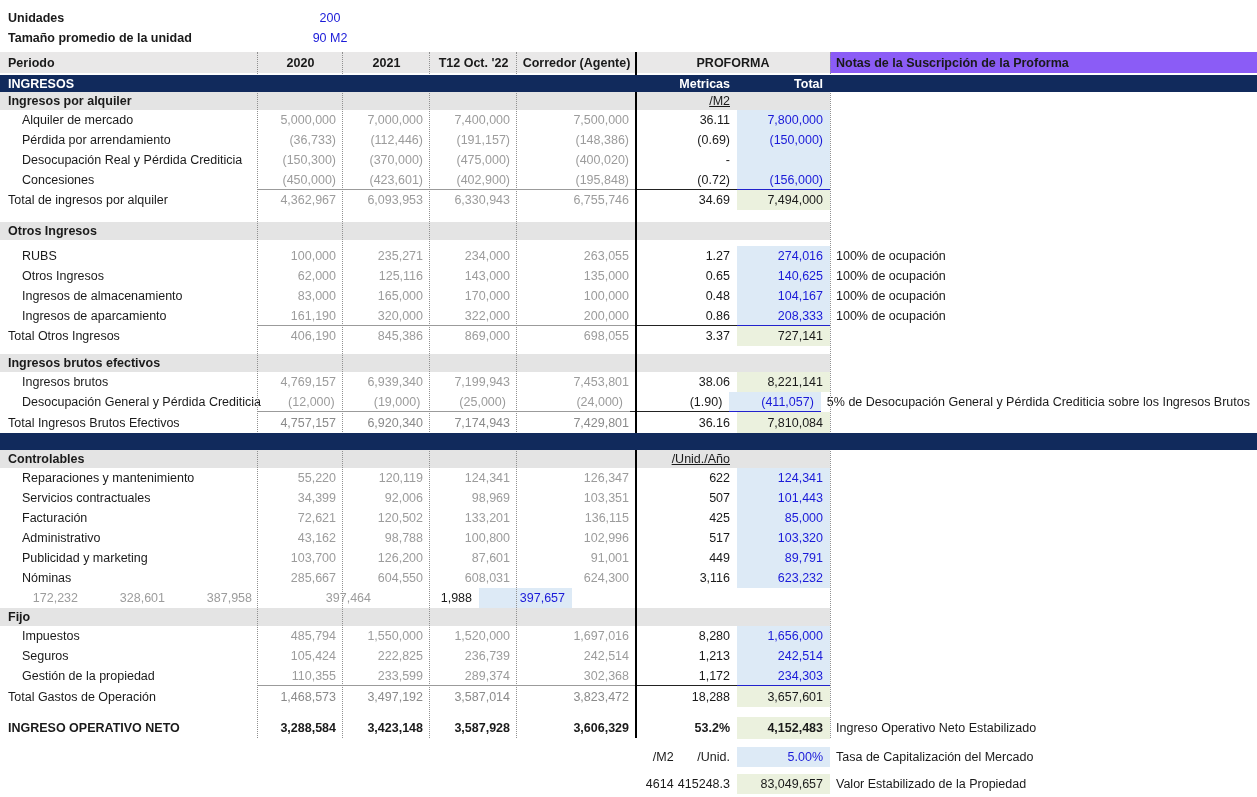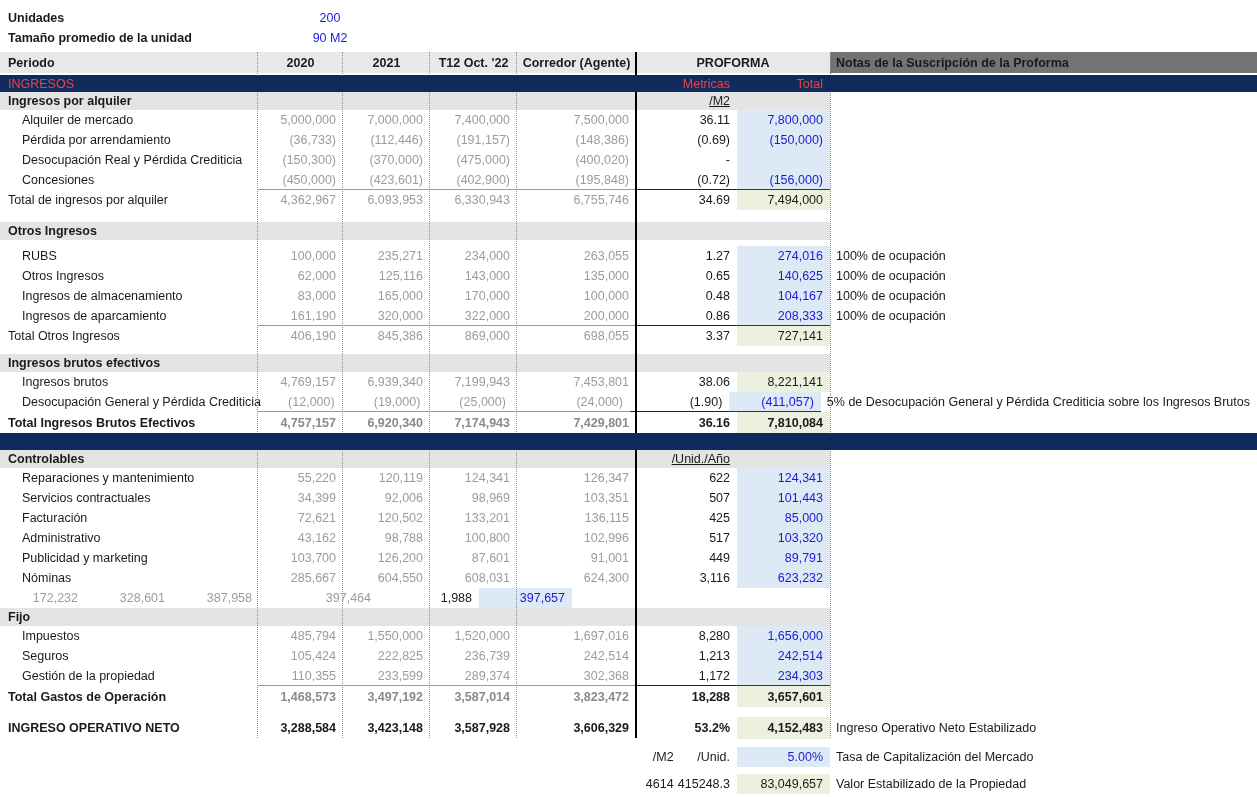--- a/index.html
+++ b/index.html
@@ -24,41 +24,41 @@
   .c{height:100%;display:flex;align-items:center;white-space:nowrap;padding:0 7px}
   .c.lab{width:258px;padding-left:8px}
   .c.y20{width:85px}.c.y21{width:87px}.c.t12{width:87px}.c.brk{width:119px}
   .c.met{width:101px}.c.tot{width:93px}
   .c.note{flex:1;padding-left:6px}
   .c.y20,.c.y21,.c.t12,.c.brk,.c.met,.c.tot{justify-content:flex-end}
 
   
   .row.head{height:21px;margin-bottom:2px}
   .head .c{background:var(--headgray);font-weight:700}
-  .head .c.note{background:#737373}
+  .head .c.note{background:#8b5cf6}
   .head .y20,.head .y21,.head .t12,.head .brk{justify-content:center}
   .c.proforma{width:194px;justify-content:center;background:var(--headgray);font-weight:700}
 
   
   .row.band{height:17px;background:var(--navy);position:relative;z-index:3}
-  .band .c{color:#ef4444;font-weight:400}
+  .band .c{color:#ffffff;font-weight:700}
 
   
   .row.sub{height:18px}
   .sub .c{background:var(--bandgray)}
   .sub .c.note{background:transparent}
   .sub .lab{font-weight:700}
   .sub .met{text-decoration:underline}
 
   
   .item .lab{padding-left:22px}
   .item .y20,.item .y21,.item .t12,.item .brk{color:var(--graynum)}
   .item .tot{color:var(--blue)}
   .total .y20,.total .y21,.total .t12,.total .brk{color:var(--graynum)}
-  .row.btotal{height:21px;font-weight:700}
+  .row.btotal{height:21px;font-weight:400}
   .btotal .y20,.btotal .y21,.btotal .t12,.btotal .brk{color:var(--grayboldnum)}
   .row.noi{height:22px;font-weight:700}
   .noi .note{font-weight:400}
 
   .c.tot.bg-blue{background:var(--lblue)}
   .c.tot.bg-green{background:var(--green);color:var(--ink)}
   .bottom .tot.bg-blue{color:var(--blue)}
 
   
   .u .y20,.u .y21,.u .t12,.u .brk{border-bottom:1px solid #9b9b9b}

